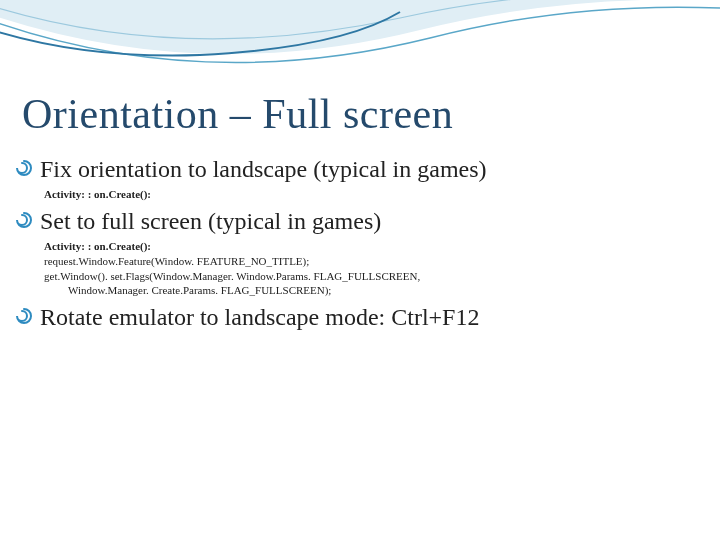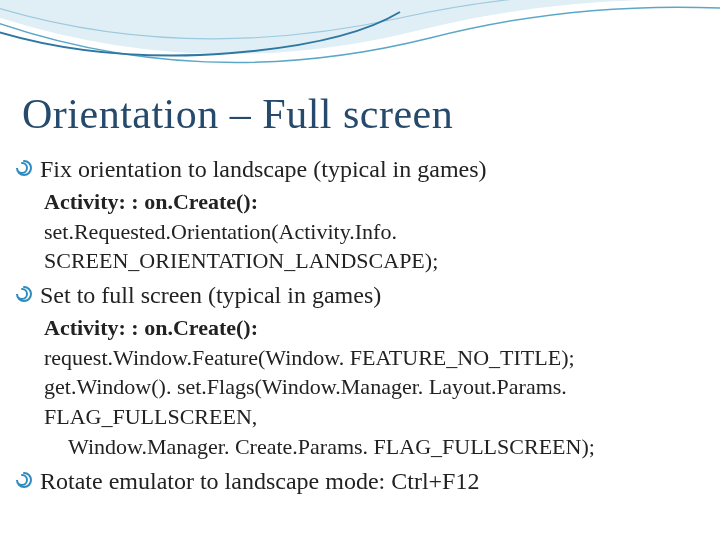--- a/index.html
+++ b/index.html
@@ -44,21 +44,21 @@
     line-height: 1;
     position: relative;
     top: 2px;
   }
   .bullet-text {
     font-size: 24px;
     color: #222;
   }
   .sub {
     margin-left: 32px;
-    font-size: 22px;
+    font-size: 11px;
     color: #222;
     line-height: 1.35;
   }
   .sub.bold {
     font-weight: bold;
     margin-top: 4px;
   }
   .sub.indent {
     margin-left: 56px;
   }
@@ -80,32 +80,31 @@
   <h1 class="title">Orientation – Full screen</h1>
   <div id="bullets">
       <div class="block">
         <div class="bullet-line">
           <span class="bullet-icon"><svg width="20" height="20" viewBox="0 0 20 20">
               <path d="M10 3 a7 7 0 1 1 -7 7 a5 5 0 1 0 5 -5" fill="none" stroke="#2e8bc0" stroke-width="2" stroke-linecap="round"></path>
             </svg></span>
           <span class="bullet-text">Fix orientation to landscape (typical in games)</span>
         </div>
         <div class="sub bold">Activity: : on.Create():</div>
-        <div class="sub">set.Requested.Orientation(Activity.Info. SCREEN_ORIENTATION_LANDSCAPE);</div>
       </div>
       <div class="block">
         <div class="bullet-line">
           <span class="bullet-icon"><svg width="20" height="20" viewBox="0 0 20 20">
               <path d="M10 3 a7 7 0 1 1 -7 7 a5 5 0 1 0 5 -5" fill="none" stroke="#2e8bc0" stroke-width="2" stroke-linecap="round"></path>
             </svg></span>
           <span class="bullet-text">Set to full screen (typical in games)</span>
         </div>
         <div class="sub bold">Activity: : on.Create():</div>
         <div class="sub">request.Window.Feature(Window. FEATURE_NO_TITLE);</div>
-        <div class="sub">get.Window(). set.Flags(Window.Manager. Layout.Params. FLAG_FULLSCREEN,</div>
+        <div class="sub">get.Window(). set.Flags(Window.Manager. Window.Params. FLAG_FULLSCREEN,</div>
         <div class="sub indent">Window.Manager. Create.Params. FLAG_FULLSCREEN);</div>
       </div>
       <div class="block">
         <div class="bullet-line">
           <span class="bullet-icon"><svg width="20" height="20" viewBox="0 0 20 20">
               <path d="M10 3 a7 7 0 1 1 -7 7 a5 5 0 1 0 5 -5" fill="none" stroke="#2e8bc0" stroke-width="2" stroke-linecap="round"></path>
             </svg></span>
           <span class="bullet-text">Rotate emulator to landscape mode: Ctrl+F12</span>
         </div>
       </div>

